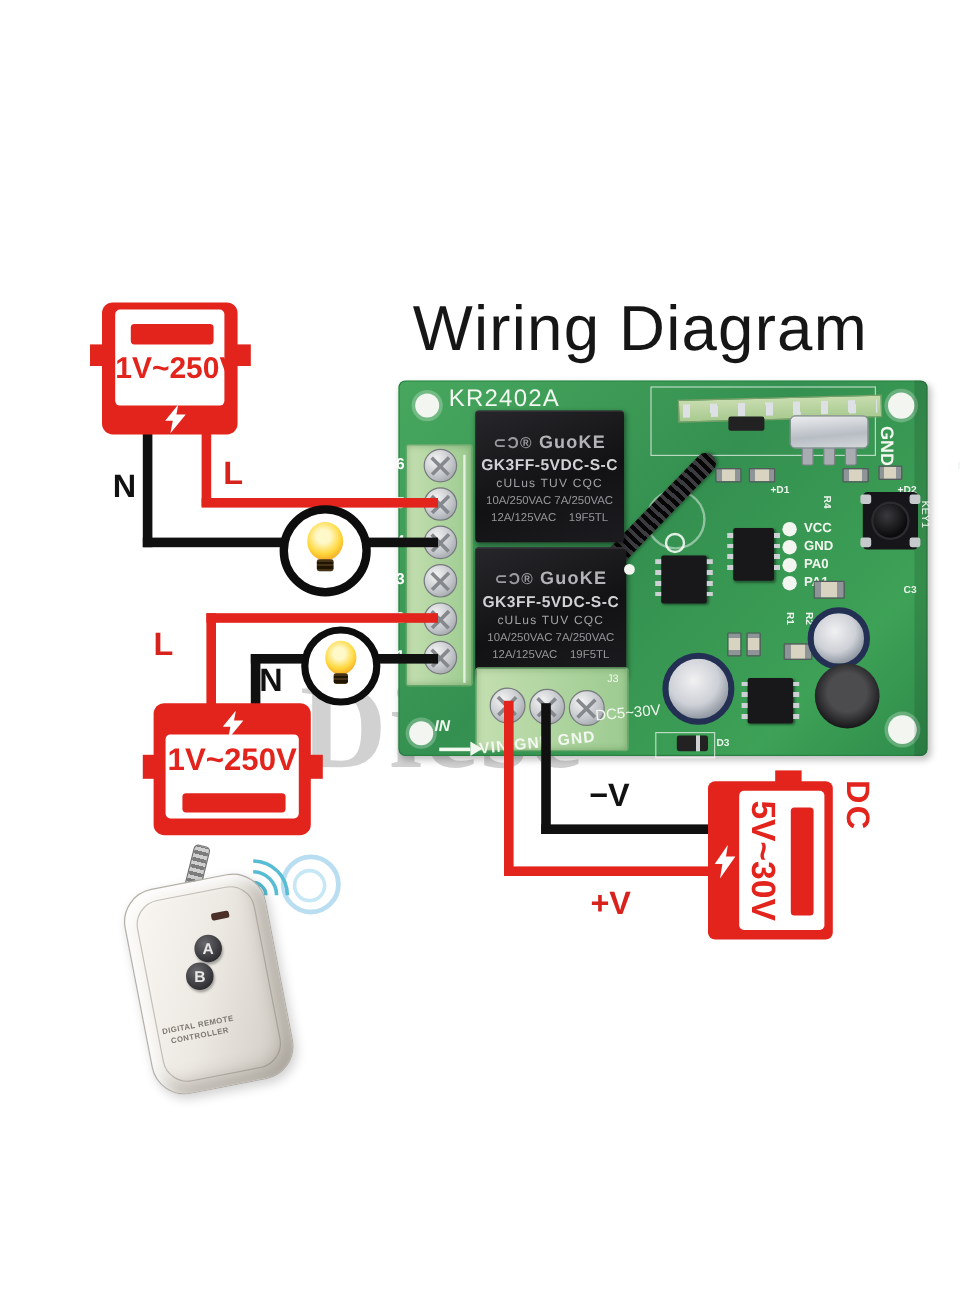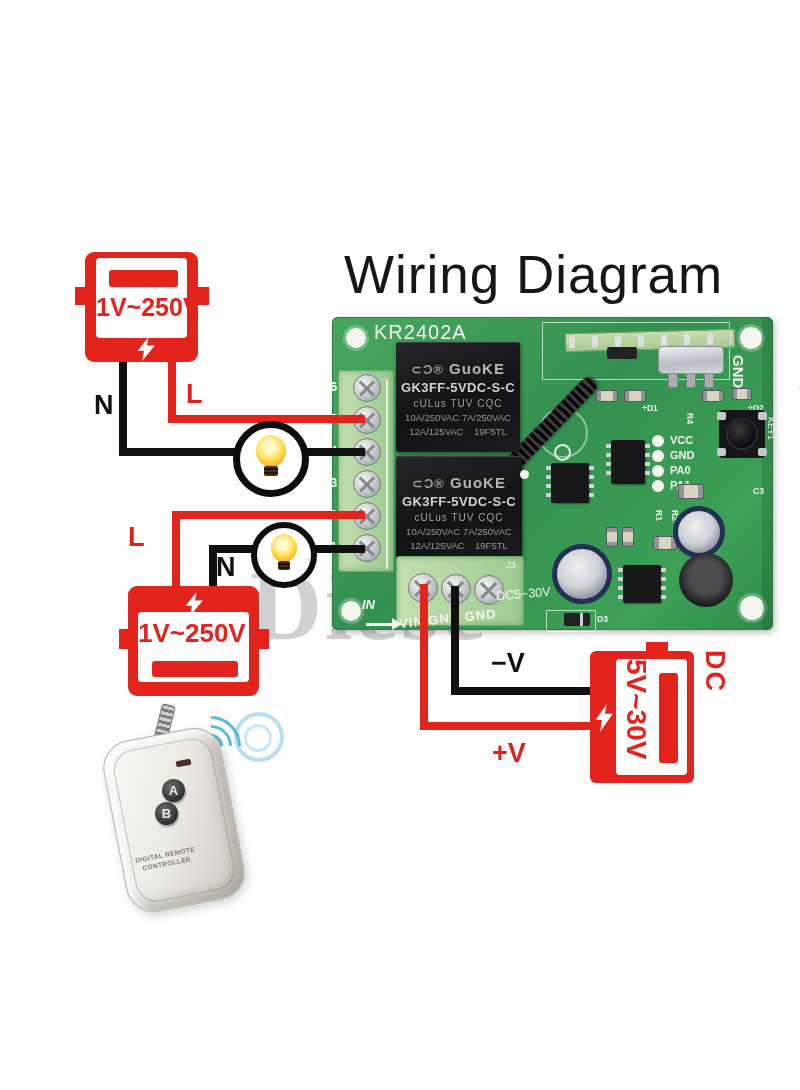--- a/index.html
+++ b/index.html
@@ -30,21 +30,21 @@
   .bulb{z-index:4;border-radius:50%;background:#fff;border:7px solid #0d0d0d;}
   .glass{position:absolute;border-radius:50%;
          background:radial-gradient(circle at 45% 38%, #fff8c8 0 22%, #ffd83e 55%, #f39c1d 85%, #e8881a);}
   .bbase{position:absolute;background:repeating-linear-gradient(180deg,#463317 0 2px,#201403 2px 4px);border-radius:2px;}
 
   
   .pbox{z-index:4;background:#e3241d;border-radius:9px;}
   .ptab{z-index:4;background:#e3241d;}
   .ppanel{position:absolute;background:#fff;border-radius:4px;}
   .pbar{position:absolute;background:#e3241d;border-radius:3px;}
-  .ptxt{position:absolute;color:#e3241d;font-weight:bold;text-align:left;}
+  .ptxt{position:absolute;color:#e3241d;font-weight:bold;text-align:center;}
   .bolt{position:absolute;background:#fff;
         clip-path:polygon(63% 0%, 8% 57%, 40% 57%, 30% 100%, 94% 35%, 55% 35%);}
   .vtext{writing-mode:vertical-rl;}
 
   
   .pcb{z-index:2;left:332px;top:317px;width:441px;height:313px;border-radius:6px;
        background:linear-gradient(135deg,#47a75e,#349050 45%,#3da156 80%,#2f8c4b);
        box-shadow:inset 0 0 0 1px #2a7f43,2px 3px 6px rgba(0,0,0,.25);}
   .hole{position:absolute;border-radius:50%;background:#f2f5f0;box-shadow:0 0 0 3px rgba(255,255,255,.25);}
   .silk{color:#f2f7f0;position:absolute;}

